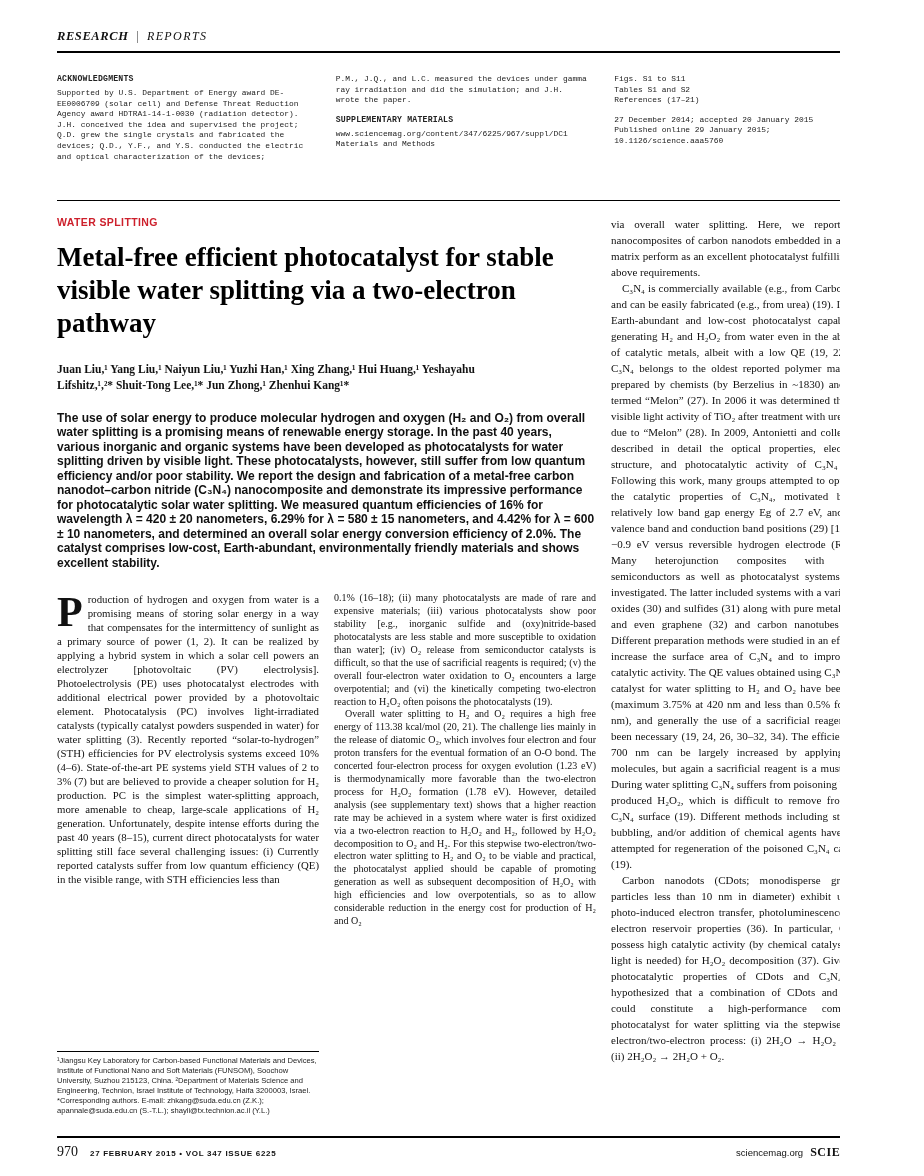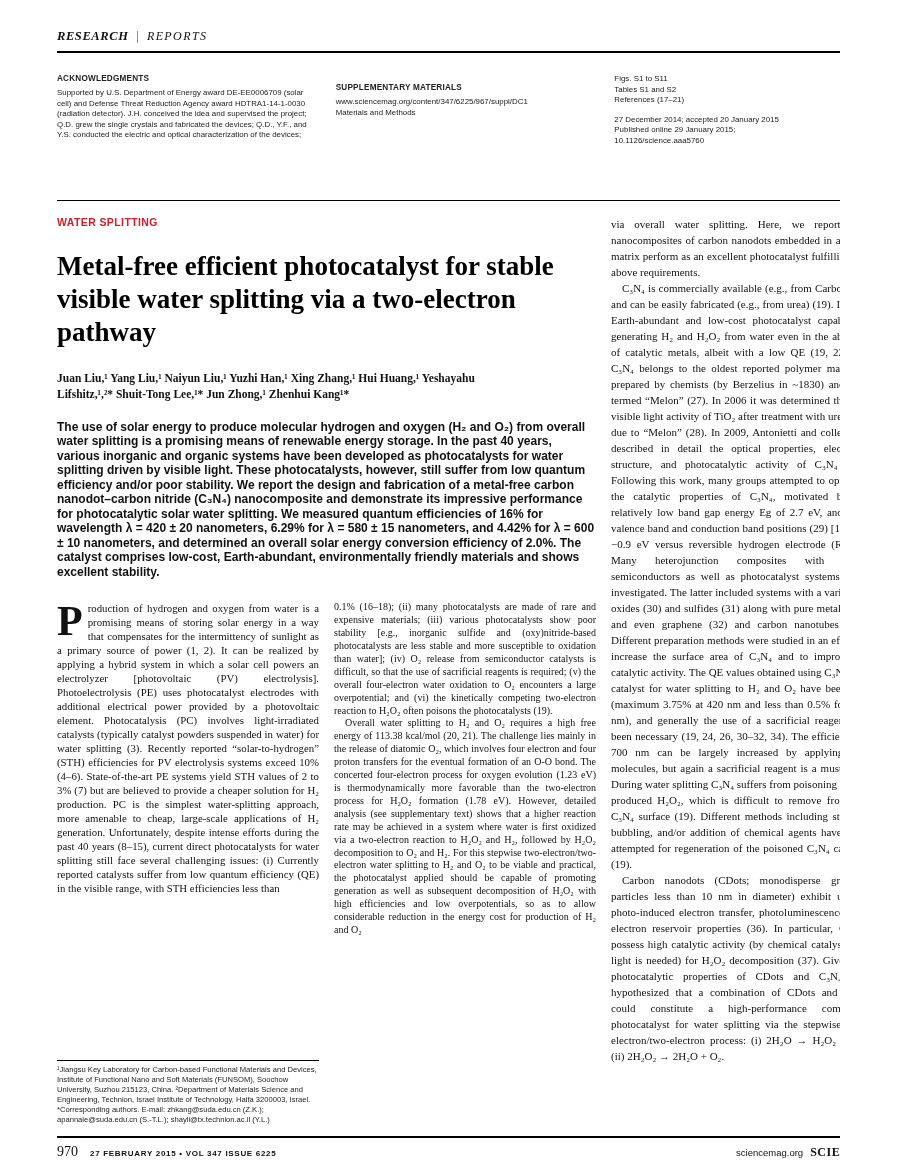--- a/index.html
+++ b/index.html
@@ -9,40 +9,40 @@
 
   
   .masthead { position:absolute; left:57px; top:26px; width:810px; padding-bottom:7px;
               border-bottom:2px solid #000; }
   .mh-research { font-style:italic; font-weight:bold; font-size:12.5px; letter-spacing:0.6px; }
   .mh-sep { margin:0 8px; color:#444; font-size:12px; font-weight:300; }
   .mh-reports { font-style:italic; font-size:12px; letter-spacing:1.4px; }
 
   
   .frontmatter { position:absolute; left:57px; top:74px; width:810px; display:flex; gap:26px;
-                 font-family:Liberation Sans, sans-serif; font-size:7.9px; line-height:1.34; color:#222; }
+                 font-family:Liberation Mono, monospace; font-size:7.9px; line-height:1.34; color:#222; }
   .fm-col { flex:1; min-width:0; }
   .fm-h { font-size:8.2px; font-weight:bold; letter-spacing:0.2px; margin-bottom:3px; }
   .fm-h2 { margin-top:9px; }
   .fm-gap { margin-top:9px; }
   .fm-p { word-wrap:break-word; }
   .fm-link { color:#222; }
 
   .article-divider { position:absolute; left:57px; top:200px; width:810px; border-top:1px solid #000; }
 
   
   .article { position:absolute; left:57px; top:216px; width:810px; display:flex; gap:15px; }
   .article-left { flex:0 0 539px; width:539px; }
   .article-right { flex:1; height:921px; overflow:hidden; font-size:11px; line-height:16px;
                    text-align:justify; color:#111; }
   .article-right p + p { text-indent:11px; }
 
   .kicker { font-family:"Liberation Sans", sans-serif; font-weight:bold; font-size:10.5px;
             letter-spacing:0.4px; color:#cd202c; }
-  .title { margin-top:22px; font-size:27px; line-height:1.23; font-weight:bold; color:#000; }
+  .title { margin-top:13px; font-size:27px; line-height:1.23; font-weight:bold; color:#000; }
   .authors { margin-top:20px; font-weight:bold; font-size:11.5px; line-height:1.4; max-width:455px; }
   .abstract { margin-top:18px; font-family:"Liberation Sans", sans-serif; font-weight:bold;
               font-size:12px; line-height:14.5px; color:#111; }
 
   .body-cols { margin-top:22px; display:flex; gap:15px; height:524px; overflow:hidden; }
   .bcol { text-align:justify; color:#111; min-width:0; }
   .bcol1 { flex:0 0 262px; display:flex; flex-direction:column; font-size:10.8px; line-height:14px; }
   .bcol2 { flex:1; font-size:10px; line-height:12.9px; }
   .bcol2 p + p { text-indent:11px; }
   .dropcap { float:left; font-size:42px; line-height:34px; font-weight:bold; padding:3px 5px 0 0; }
@@ -74,20 +74,21 @@
   <header class="masthead">
     <span class="mh-research">RESEARCH</span><span class="mh-sep">|</span><span class="mh-reports">REPORTS</span>
   </header>
 
   <section class="frontmatter">
     <div class="fm-col">
       <h4 class="fm-h">ACKNOWLEDGMENTS</h4>
       <p class="fm-p">Supported by U.S. Department of Energy award DE-EE0006709 (solar cell) and Defense Threat Reduction Agency award HDTRA1-14-1-0030 (radiation detector). J.H. conceived the idea and supervised the project; Q.D. grew the single crystals and fabricated the devices; Q.D., Y.F., and Y.S. conducted the electric and optical characterization of the devices;</p>
     </div>
     <div class="fm-col">
+      <p class="fm-p">P.M., J.Q., and L.C. measured the devices under gamma ray irradiation and did the simulation; and J.H. wrote the paper.</p>
       <h4 class="fm-h fm-h2">SUPPLEMENTARY MATERIALS</h4>
       <p class="fm-p fm-link">www.sciencemag.org/content/347/6225/967/suppl/DC1</p>
       <p class="fm-p">Materials and Methods</p>
     </div>
     <div class="fm-col">
       <p class="fm-p">Figs. S1 to S11</p>
       <p class="fm-p">Tables S1 and S2</p>
       <p class="fm-p">References (17–21)</p>
       <p class="fm-p fm-gap">27 December 2014; accepted 20 January 2015</p>
       <p class="fm-p">Published online 29 January 2015;</p>

